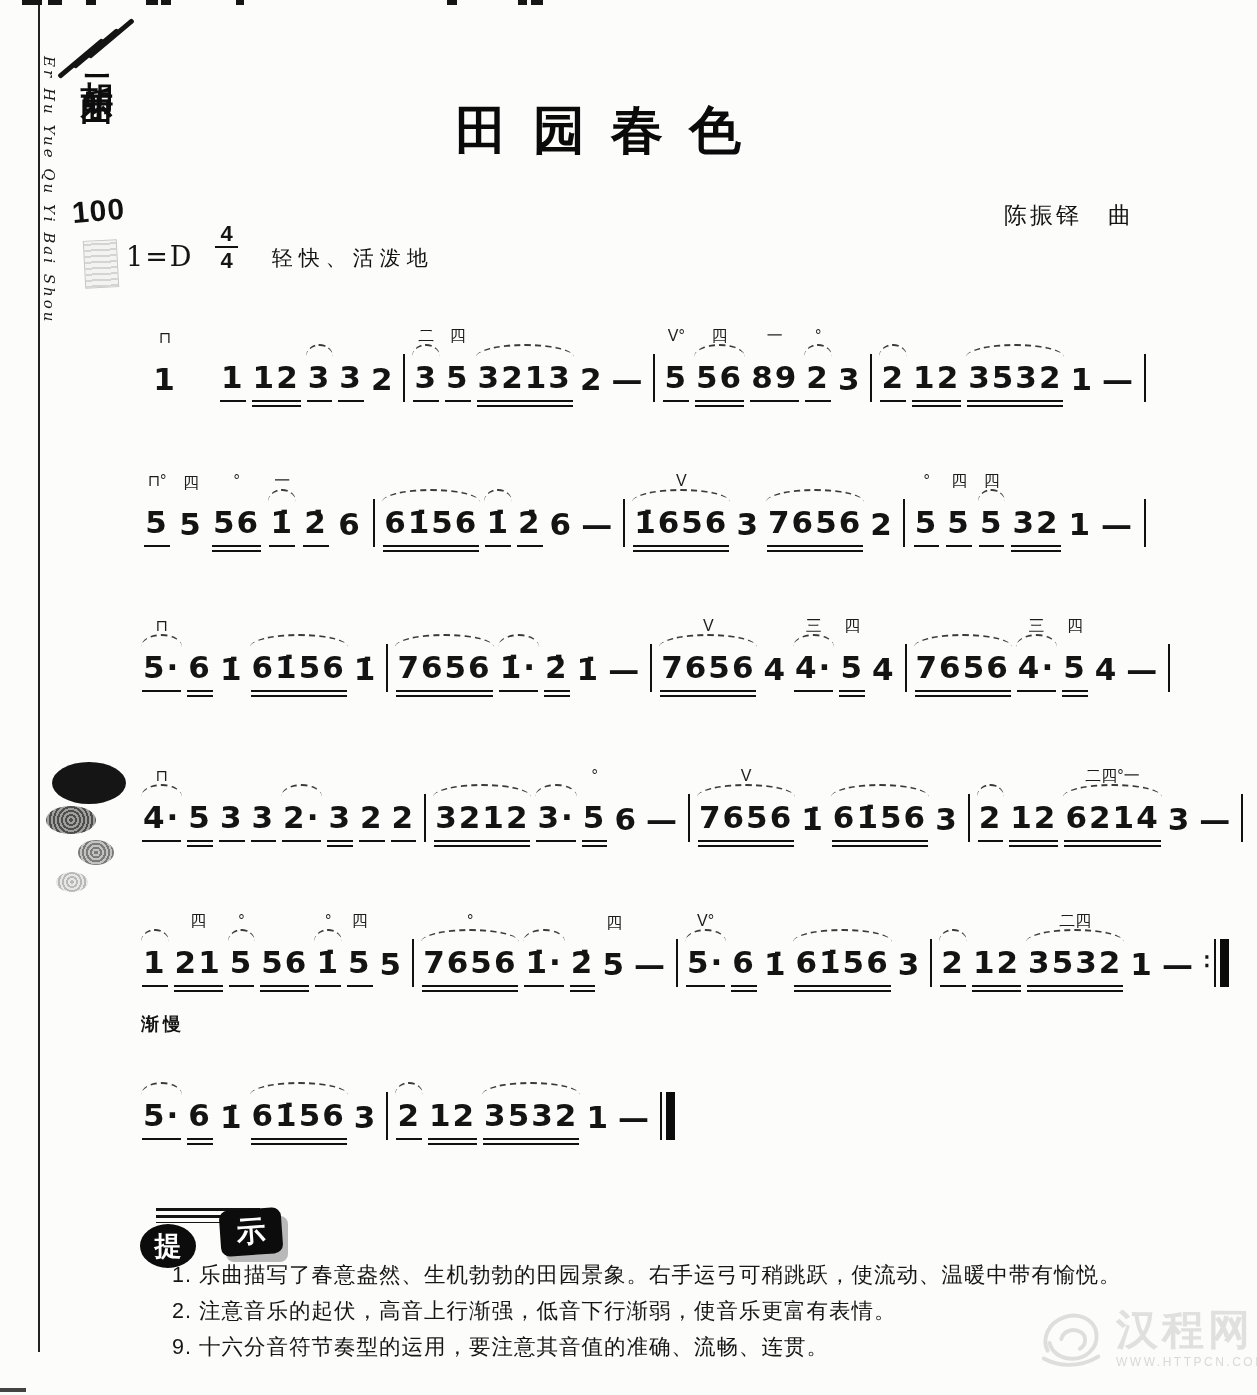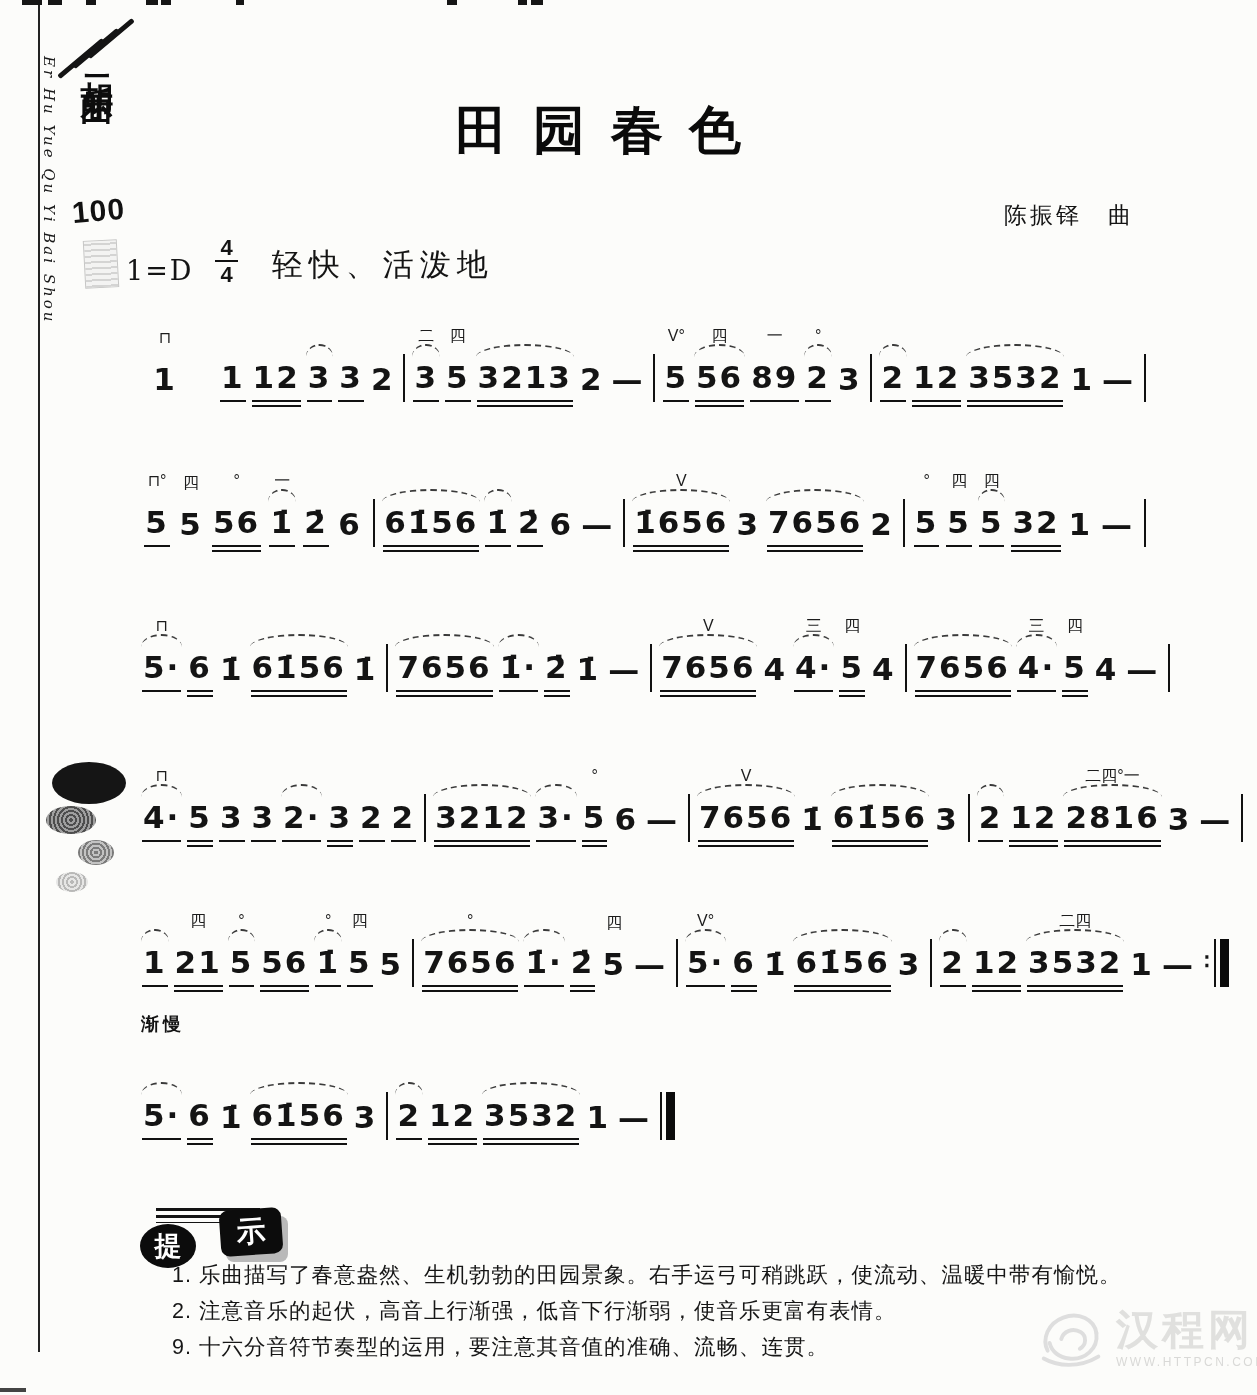--- a/index.html
+++ b/index.html
@@ -33,21 +33,21 @@
   .blob4{left:56px;top:872px;width:32px;height:20px;opacity:.45;
     background:repeating-radial-gradient(circle,#666 0 2px,#ccc 2px 4px);}
   
   .title{position:absolute;left:455px;top:96px;font-size:52px;font-weight:900;
     letter-spacing:26px;font-family:"Liberation Serif",serif;color:#0a0a0a;white-space:nowrap;}
   .keyline{position:absolute;left:126px;top:196px;display:flex;align-items:flex-end;}
   .keysig{font-family:"DejaVu Serif",serif;font-size:27px;letter-spacing:2px;}
   .frac{display:inline-block;text-align:center;margin-left:22px;font-size:22px;font-weight:bold;line-height:1.05;}
   .frac .ftop{display:block;border-bottom:2px solid #111;padding:0 5px 1px;}
   .frac .fbot{display:block;padding-top:1px;}
-  .tempo-text{margin-left:34px;font-size:31px;letter-spacing:6px;margin-top:48px;}
+  .tempo-text{margin-left:34px;font-size:21px;letter-spacing:6px;margin-top:48px;}
   .composer{position:absolute;left:1004px;top:200px;font-size:23px;letter-spacing:3px;font-family:Liberation Serif, serif;}
   
   .score{position:absolute;left:0;top:0;width:100%;height:100%;}
   .system{position:absolute;left:135px;width:1012px;}
   .system:nth-child(1){top:316px;}
   .system:nth-child(2){top:461px;}
   .system:nth-child(3){top:606px;}
   .system:nth-child(4){top:756px;}
   .system:nth-child(5){top:901px;}
   .system:nth-child(6){top:1012px;width:522px;}
@@ -517,21 +517,21 @@
             <span class="tok">
               <span class="slur"></span>
               <span class="nt u1">2</span>
             </span>
             <span class="tok">
               <span class="nt u2">12</span>
             </span>
             <span class="tok">
               <span class="mk">二四°一</span>
               <span class="slur"></span>
-              <span class="nt u2">2816</span>
+              <span class="nt u2">6214</span>
             </span>
             <span class="tok">
               <span class="nt u0">3</span>
             </span>
             <span class="tok">
               <span class="nt u0">—</span>
             </span>
           </div>
           <span class="barline">
             <i class="bt"></i>

